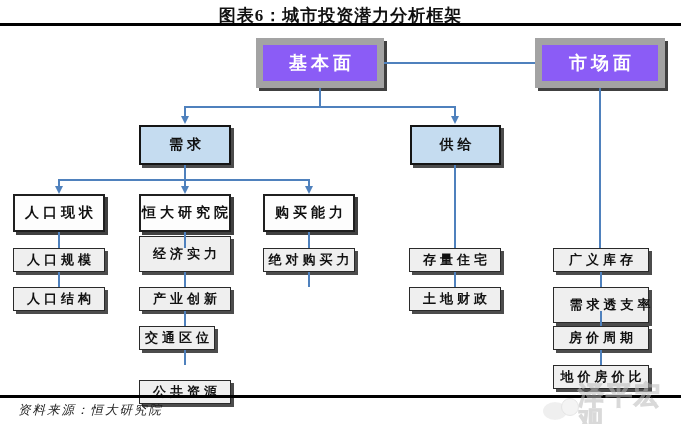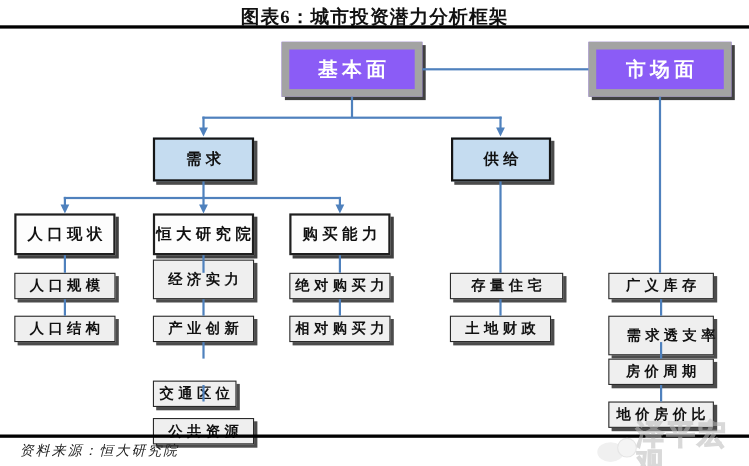--- a/index.html
+++ b/index.html
@@ -139,27 +139,26 @@
 
   <div class="node lvl3" style="left:13px; top:194px; width:92px; height:38px;">人口现状</div>
   <div class="node lvl3" style="left:139px; top:194px; width:92px; height:38px;">恒大研究院</div>
   <div class="node lvl3" style="left:263px; top:194px; width:92px; height:38px;">购买能力</div>
 
   <div class="node leaf" style="left:13px; top:248px; width:92px; height:24px;">人口规模</div>
   <div class="node leaf" style="left:13px; top:287px; width:92px; height:24px;">人口结构</div>
 
   <div class="node leaf" style="left:139px; top:236px; width:92px; height:36px;">经济实力</div>
   <div class="node leaf" style="left:139px; top:287px; width:92px; height:24px;">产业创新</div>
-  <div class="node leaf" style="left:139px; top:326px; width:76px; height:24px;margin-top:20px;">交通区位</div>
+  <div class="node leaf" style="left:139px; top:326px; width:76px; height:24px;">交通区位</div>
   <div class="node leaf" style="left:139px; top:380px; width:92px; height:24px;">公共资源</div>
 
   <div class="node leaf" style="left:263px; top:248px; width:92px; height:24px;">绝对购买力</div>
-  <div class="node leaf" style="left:263px; top:287px; width:92px; height:24px;">相对购买力</div>
-
-  <div class="node leaf" style="left:409px; top:248px; width:103px; height:24px;">存量住宅</div>
+
+  <div class="node leaf" style="left:409px; top:248px; width:92px; height:24px;">存量住宅</div>
   <div class="node leaf" style="left:409px; top:287px; width:92px; height:24px;">土地财政</div>
 
   <div class="node leaf" style="left:553px; top:248px; width:96px; height:24px;">广义库存</div>
   <div class="node leaf" style="left:553px; top:287px; width:96px; height:36px;padding-left:18px;">需求透支率</div>
   <div class="node leaf" style="left:553px; top:326px; width:96px; height:24px;">房价周期</div>
   <div class="node leaf" style="left:553px; top:365px; width:96px; height:24px;">地价房价比</div>
 
   <div class="hline" style="left:384px; top:62px; width:151px;"></div>
 
   <div class="vline" style="left:319px; top:88px; height:19px;"></div>

